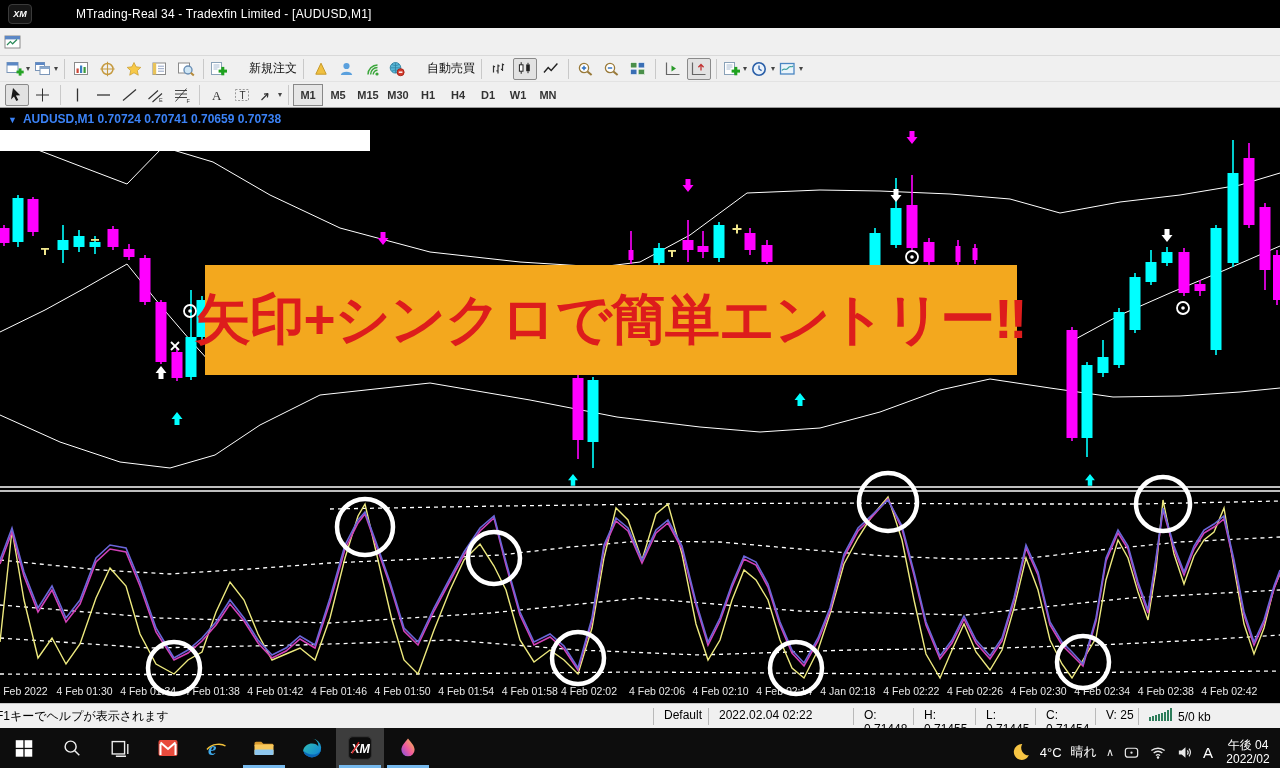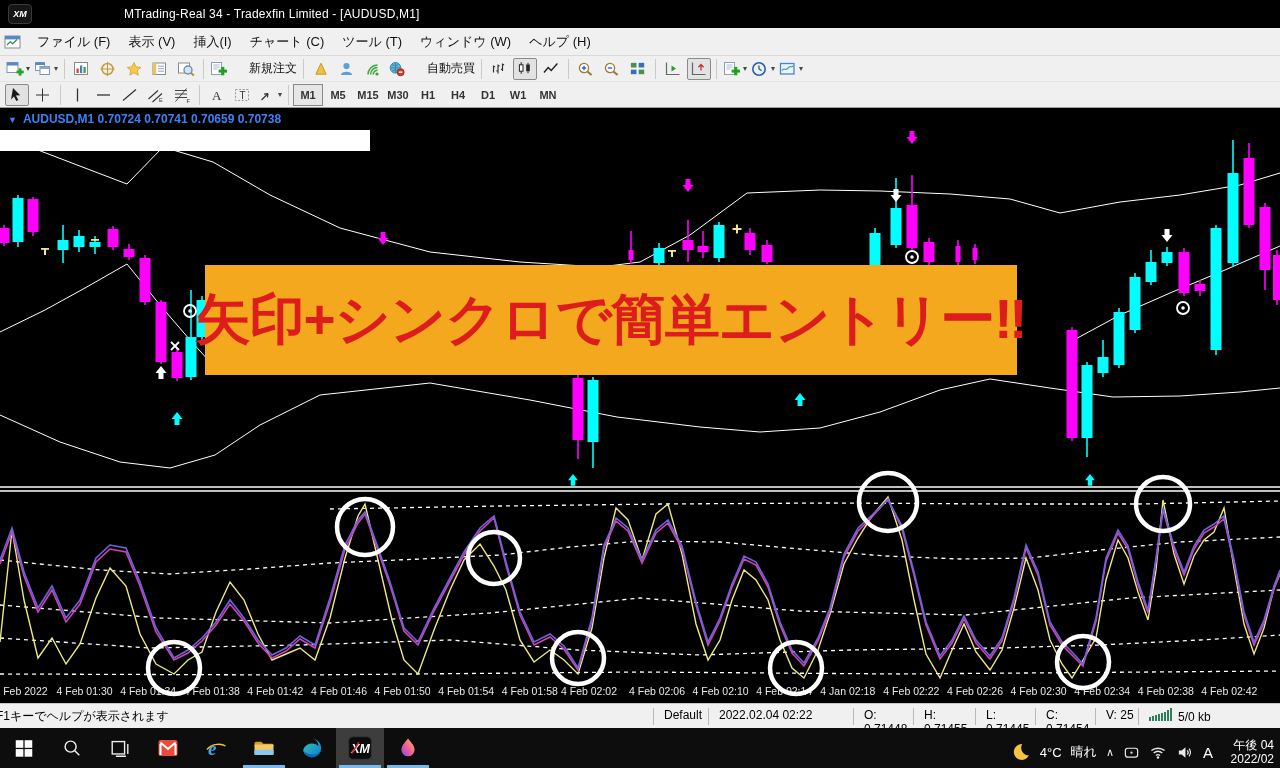--- a/index.html
+++ b/index.html
@@ -5,21 +5,21 @@
   * { margin:0; padding:0; box-sizing:border-box; }
   html,body { background:#444; }
   #screen {
     position:relative; width:1280px; height:768px; overflow:hidden;
     font-family:"Liberation Sans", sans-serif; background:#000;
   }
   
   #titlebar { position:absolute; left:0; top:0; width:1280px; height:28px; background:#000; display:flex; align-items:center; }
   .xm-badge { display:inline-flex; align-items:center; justify-content:center; width:24px; height:20px; margin-left:8px;
     background:#161616; border:1px solid #3a3a3a; border-radius:4px; color:#fff; font-size:9px; font-weight:bold; font-style:italic; }
-  #title-text { color:#fff; font-size:12px; margin-left:92px; letter-spacing:.2px; }
+  #title-text { color:#fff; font-size:12px; margin-left:44px; letter-spacing:.2px; }
   
   #menubar { position:absolute; left:0; top:28px; width:1280px; height:28px; background:#f0f0f0; border-bottom:1px solid #d9d9d9;
     display:flex; align-items:center; color:#111; font-size:13px; }
   #menubar .micon { margin:0 6px 0 4px; display:inline-flex; }
   .menu-item { padding:4px 9px; cursor:default; }
   
   .toolbar { position:absolute; left:0; width:1280px; height:26px; background:#f0f0f0; display:flex; align-items:center; }
   #toolbar1 { top:56px; border-bottom:1px solid #e3e3e3; }
   #toolbar2 { top:82px; border-bottom:1px solid #9c9c9c; }
   .tbtn { display:inline-flex; align-items:center; justify-content:center; height:22px; min-width:24px; margin:0 1px; border:1px solid transparent; border-radius:2px; }
@@ -48,21 +48,21 @@
   .seg { position:absolute; top:4px; border-left:1px solid #b9b9b9; padding-left:10px; height:17px;margin-left:8px; }
   #conn-bars { display:inline-flex; align-items:flex-end; gap:1px; margin-right:6px; }
   #conn-bars i { display:block; width:2px; background:#2e7d5b; }
   
   #taskbar { position:absolute; left:0; top:728px; width:1280px; height:40px; background:#0d0d0d; display:flex; }
   .tb-app { position:relative; width:48px; height:40px; display:flex; align-items:center; justify-content:center; }
   .tb-app.active { background:#3d3d3d; }
   .tb-app .underline { position:absolute; left:3px; bottom:0; width:42px; height:3px; background:#76b9ed; }
   #tray { position:absolute; right:0; top:0; height:48px; display:flex; align-items:center; gap:9px; color:#fff; font-size:13px; padding-right:6px; }
   #tray .chev { font-size:11px; color:#eee; }
-  #clock { text-align:right; font-size:12px; line-height:14px; width:52px; overflow:hidden; white-space:nowrap; }
+  #clock { text-align:center; font-size:12px; line-height:14px; width:52px; overflow:hidden; white-space:nowrap; }
   .trayicon { display:inline-flex; }
   #ime-a { font-size:15px; }
 </style>
 </head>
 <body>
 
 <div id="screen">
 
   <div id="titlebar">
     <span class="xm-badge">XM</span>
@@ -70,29 +70,20 @@
   </div>
 
   <div id="menubar">
     <span class="micon">
       <svg width="18" height="16" viewBox="0 0 18 16">
           <rect x="1" y="2" width="15" height="12" fill="#fff" stroke="#8a8a8a"></rect>
           <rect x="1" y="2" width="15" height="3.4" fill="#5b87c5"></rect>
           <path d="M3 11l3.4-3.4 2.2 2.2L13 5.5" stroke="#2a8a5a" fill="none" stroke-width="1.2"></path>
         </svg>
     </span>
-    <nav id="menu" style="display: flex;">
-        <span class="menu-item">ファイル (F)</span>
-        <span class="menu-item">表示 (V)</span>
-        <span class="menu-item">挿入(I)</span>
-        <span class="menu-item">チャート (C)</span>
-        <span class="menu-item">ツール (T)</span>
-        <span class="menu-item">ウィンドウ (W)</span>
-        <span class="menu-item">ヘルプ (H)</span>
-      </nav>
   </div>
 
   <div id="toolbar1" class="toolbar" style="padding-left: 4px;">
       <span class="tbtn">
         <span style="display: inline-flex;">
           <svg width="18" height="16" viewBox="0 0 18 16">
             <rect x="1" y="1.5" width="11" height="10" fill="#fff" stroke="#7b96b8"></rect>
             <rect x="1" y="1.5" width="11" height="3" fill="#5b87c5"></rect>
             <rect x="10.5" y="9.6" width="7.2" height="2.8" fill="#24a324"></rect>
             <rect x="12.7" y="7.4" width="2.8" height="7.2" fill="#24a324"></rect>

